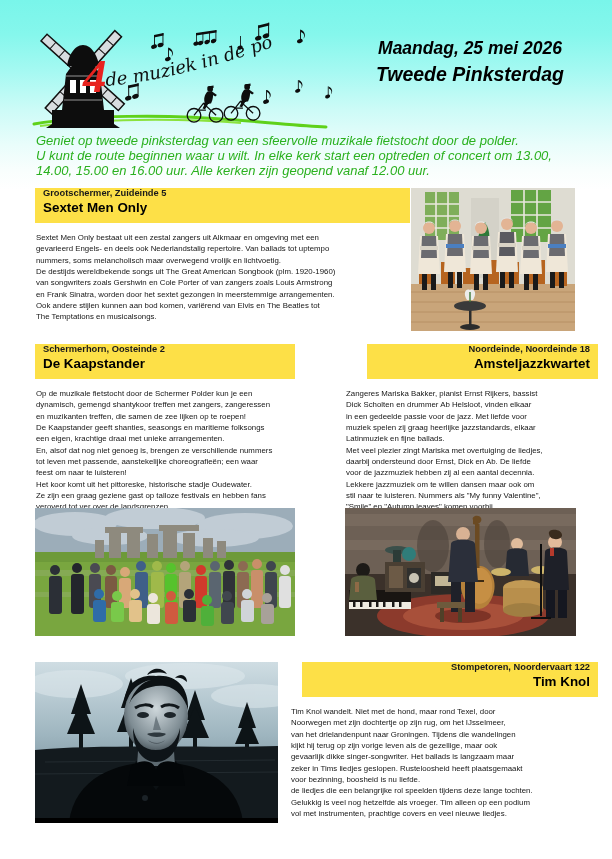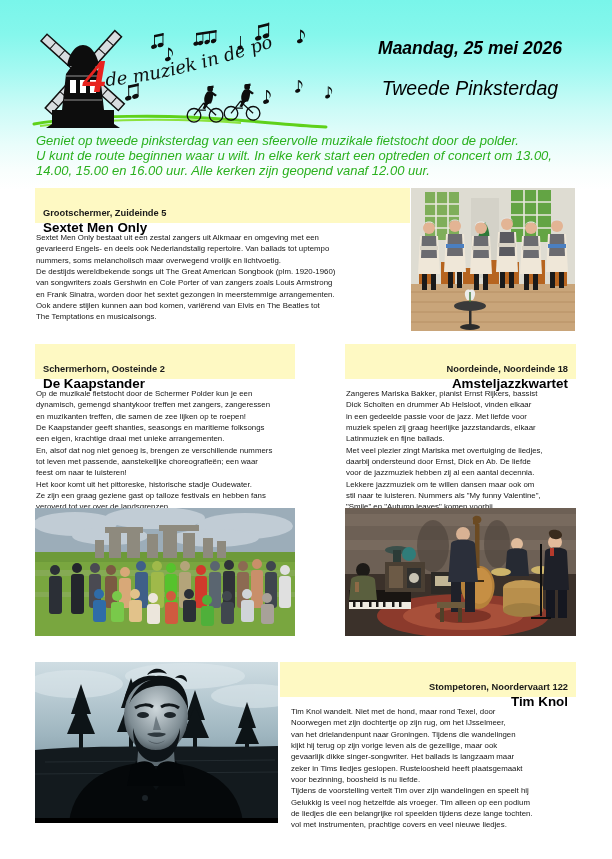--- a/index.html
+++ b/index.html
@@ -51,23 +51,23 @@
   }
   .header-date {
     font-size: 17.5px;
     font-weight: bold;
     font-style: italic;
     color: #000000;
     letter-spacing: 0px;
     white-space: nowrap;
   }
   .header-day {
-    margin-top: 18px;
+    margin-top: 4px;
     font-size: 19.5px;
-    font-weight: normal;
+    font-weight: bold;
     font-style: italic;
     color: #000000;
     white-space: nowrap;
   }
 
   
   .intro {
     position: absolute;
     left: 36px; top: 133px;
     width: 520px;
@@ -75,40 +75,40 @@
     font-style: italic;
     font-weight: 500;
     line-height: 15.2px;
     color: #2bb11f;
   }
   .intro div { white-space: nowrap; }
 
   
   .bar {
     position: absolute;
-    background: #fef9c3;
+    background: #fde047;
     box-sizing: border-box;
-    padding: 20px 8px 5px 8px;
+    padding: 0 8px 5px 8px;
   }
   .bar .loc {
     font-size: 9.3px;
     font-weight: bold;
     color: #1a1a1a;
     line-height: 11px;
     white-space: nowrap;
   }
   .bar .name {
     font-size: 13.4px;
     font-weight: bold;
     color: #000000;
     line-height: 15px;
     margin-top: 1px;
     white-space: nowrap;
   }
-  .bar.right-al { text-align: right; }
+  .bar.right-al { text-align: right; margin-left: 22px; }
 
   
   .copy {
     position: absolute;
     font-size: 7.85px;
     line-height: 11.35px;
     color: #161616;
     font-weight: 500;
   }
   .copy p { margin: 0; }
@@ -754,21 +754,20 @@
   </div>
 
   <div class="copy" style="left:291px; top:706px; width:286px;">
     <p>Tim Knol wandelt. Niet met de hond, maar rond Texel, door</p>
     <p>Noorwegen met zijn dochtertje op zijn rug, om het IJsselmeer,</p>
     <p>van het drielandenpunt naar Groningen. Tijdens die wandelingen</p>
     <p>kijkt hij terug op zijn vorige leven als de gezellige, maar ook</p>
     <p>gevaarlijk dikke singer-songwriter. Het ballads is langzaam maar</p>
     <p>zeker in Tims liedjes geslopen. Rusteloosheid heeft plaatsgemaakt</p>
     <p>voor bezinning, boosheid is nu liefde.</p>
-    <p>Tijdens de voorstelling vertelt Tim over zijn wandelingen en speelt hij</p>
+    <p>de liedjes die een belangrijke rol speelden tijdens deze lange tochten.</p>
     <p>Gelukkig is veel nog hetzelfde als vroeger. Tim alleen op een podium</p>
-    <p>de liedjes die een belangrijke rol speelden tijdens deze lange tochten.</p>
     <p>vol met instrumenten, prachtige covers en veel nieuwe liedjes.</p>
   </div>
 
   <div class="black-rule" style="left:35px; top:818px; width:243px; height:5px;"></div>
 
 </div>
 
 </body></html>

